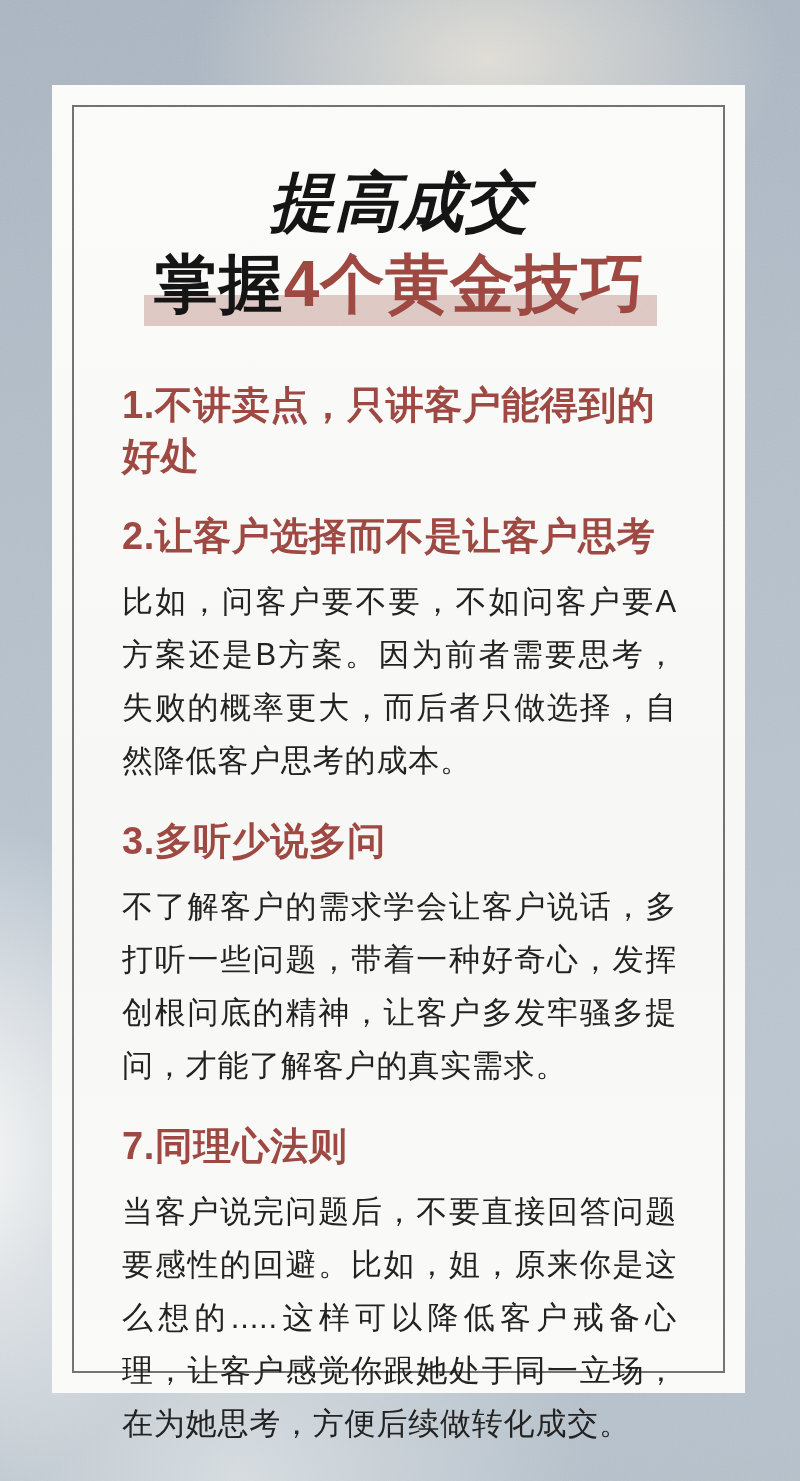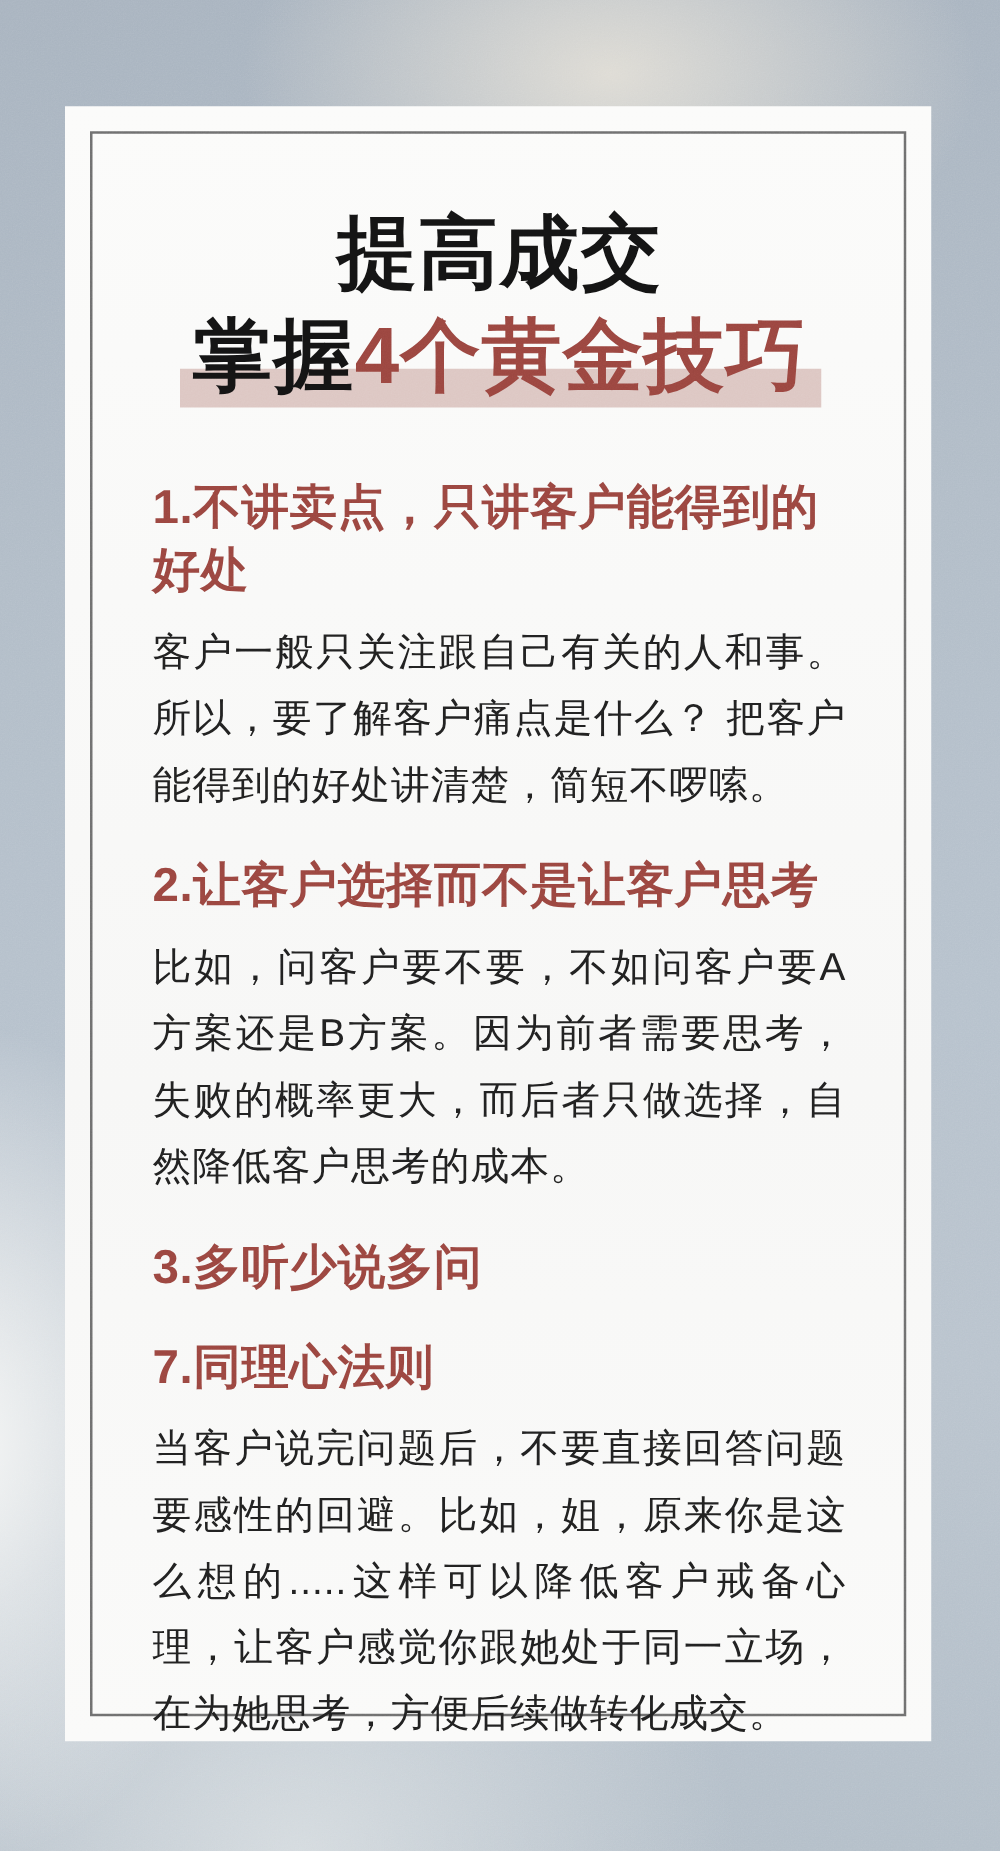--- a/index.html
+++ b/index.html
@@ -51,20 +51,21 @@
     margin: 0;
     text-align: center;
     font-weight: 900;
     color: var(--ink, #141414);
     line-height: 1.18;
     letter-spacing: 1px;
   }
   .title-line1 {
     display: block;
     font-size: 64px;
+    font-style: italic;
   }
   .title-line2 {
     position: relative;
     display: inline-block;
     font-size: 64px;
     margin-top: 6px;
     white-space: nowrap;
     text-align: center;
   }
   .title-highlight-bar {
@@ -114,30 +115,30 @@
         <h1 class="title">
           <span class="title-line1">提高成交</span>
           <span class="title-line2">
             <span class="title-highlight-bar"></span>
             <span class="t-black">掌握</span><span class="t-red">4个黄金技巧</span>
           </span>
         </h1>
 
         <div class="section first">
           <h2 class="section-heading">1.不讲卖点，只讲客户能得到的好处</h2>
-          <p class="section-body">客户一般只关注跟自己有关的人和事。所以，要了解客户痛点是什么？ 把客户能得到的好处讲清楚，简短不啰嗦。</p>
         </div>
 
         <div class="section">
           <h2 class="section-heading">2.让客户选择而不是让客户思考</h2>
           <p class="section-body">比如，问客户要不要，不如问客户要A方案还是B方案。因为前者需要思考，失败的概率更大，而后者只做选择，自然降低客户思考的成本。</p>
         </div>
 
         <div class="section">
           <h2 class="section-heading">3.多听少说多问</h2>
+          <p class="section-body">不了解客户的需求学会让客户说话，多打听一些问题，带着一种好奇心，发挥创根问底的精神，让客户多发牢骚多提问，才能了解客户的真实需求。</p>
         </div>
 
         <div class="section">
           <h2 class="section-heading">7.同理心法则</h2>
           <p class="section-body">当客户说完问题后，不要直接回答问题要感性的回避。比如，姐，原来你是这么想的.....这样可以降低客户戒备心理，让客户感觉你跟她处于同一立场，在为她思考，方便后续做转化成交。</p>
         </div>
 
       </div>
     </div>
   </div>

